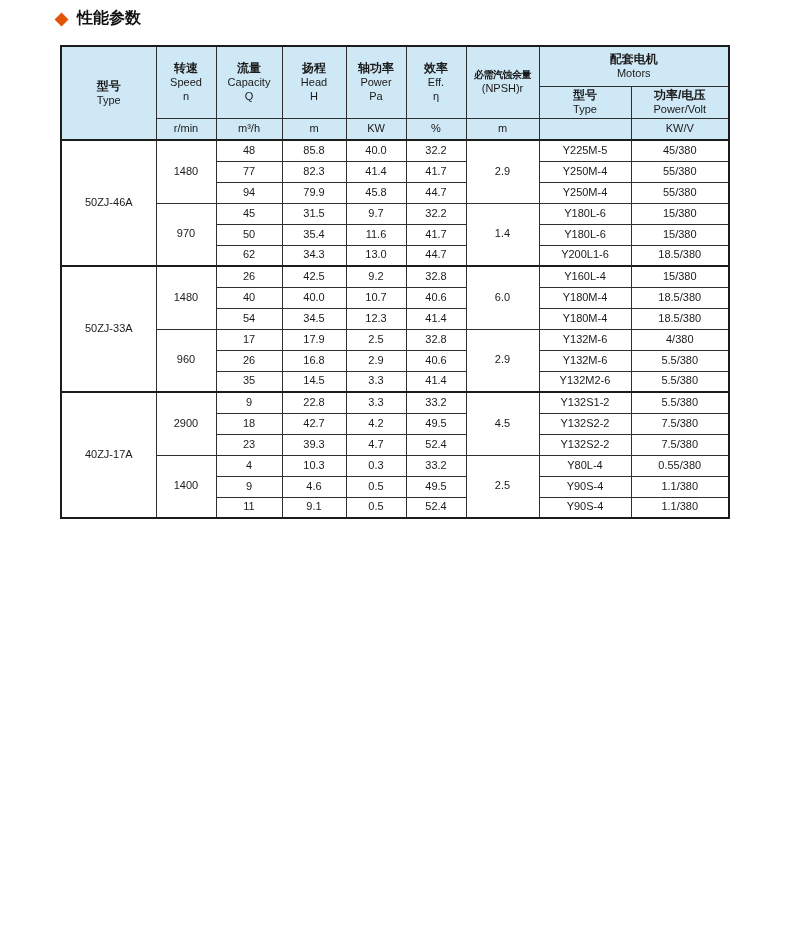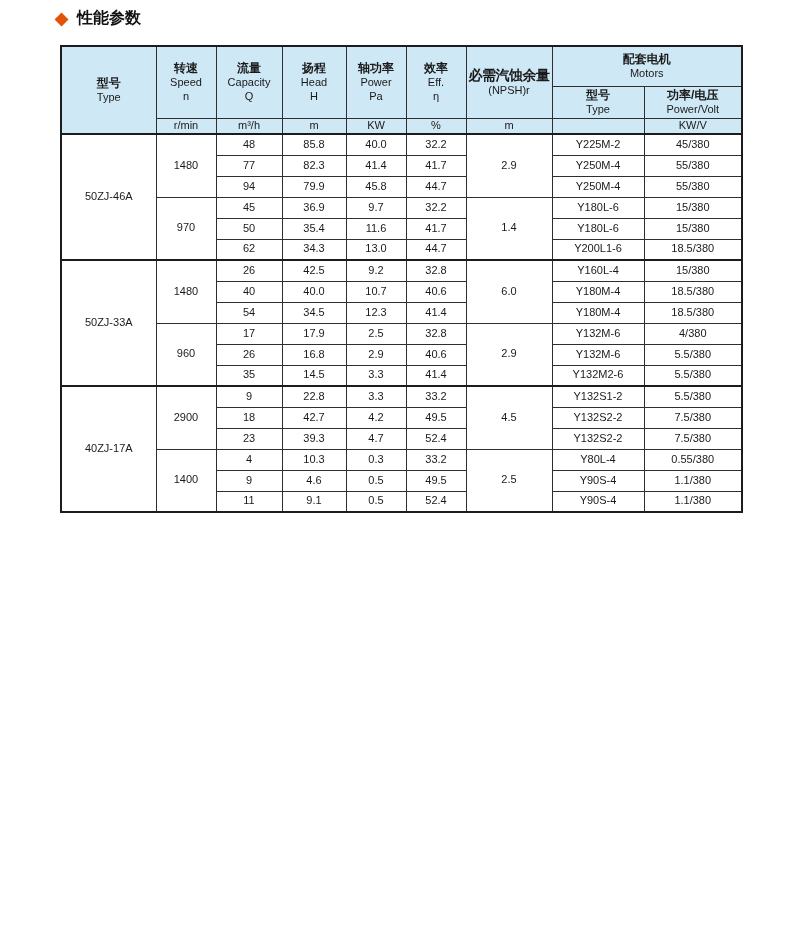--- a/index.html
+++ b/index.html
@@ -21,25 +21,25 @@
   }
   .perf th, .perf td {
     border:1px solid #2e2e2e;
     text-align:center; vertical-align:middle;
     padding:0 2px; font-size:11px; line-height:1.25;
     overflow:hidden; white-space:nowrap;
   }
   .perf thead th { background:#cfe8f5; font-weight:normal; }
   .perf thead { border-bottom:2px solid #1c1c1c; }
   .perf .zh { font-weight:bold; font-size:12px; display:block; }
-  .perf .zh-sm { font-weight:bold; font-size:14px; display:block; letter-spacing:-0.5px; }
+  .perf .zh-sm { font-weight:bold; font-size:10px; display:block; letter-spacing:-0.5px; }
   .perf .en, .perf .sym { font-weight:normal; font-size:11px; display:block; }
   tr.hr1 { height:40px; }
   tr.hr2 { height:32px; }
-  tr.hr3 { height:16px; }
+  tr.hr3 { height:22px; }
   .perf tbody tr { height:21px; }
   .perf tbody td { background:#ffffff; }
   tr.gs td { border-top:2px solid #1c1c1c; }
 </style>
 </head>
 <body>
 
 <div class="title-bar">
   <span class="diamond">◆</span>
   <span>性能参数</span>
@@ -121,21 +121,21 @@
   <tbody>
 
     <tr>
       <td rowspan="6">50ZJ-46A</td>
       <td rowspan="3">1480</td>
       <td>48</td>
       <td>85.8</td>
       <td>40.0</td>
       <td>32.2</td>
       <td rowspan="3">2.9</td>
-      <td>Y225M-2</td>
+      <td>Y225M-5</td>
       <td>45/380</td>
     </tr>
     <tr>
       <td>77</td>
       <td>82.3</td>
       <td>41.4</td>
       <td>41.7</td>
       <td>Y250M-4</td>
       <td>55/380</td>
     </tr>
@@ -143,21 +143,21 @@
       <td>94</td>
       <td>79.9</td>
       <td>45.8</td>
       <td>44.7</td>
       <td>Y250M-4</td>
       <td>55/380</td>
     </tr>
     <tr>
       <td rowspan="3">970</td>
       <td>45</td>
-      <td>36.9</td>
+      <td>31.5</td>
       <td>9.7</td>
       <td>32.2</td>
       <td rowspan="3">1.4</td>
       <td>Y180L-6</td>
       <td>15/380</td>
     </tr>
     <tr>
       <td>50</td>
       <td>35.4</td>
       <td>11.6</td>

